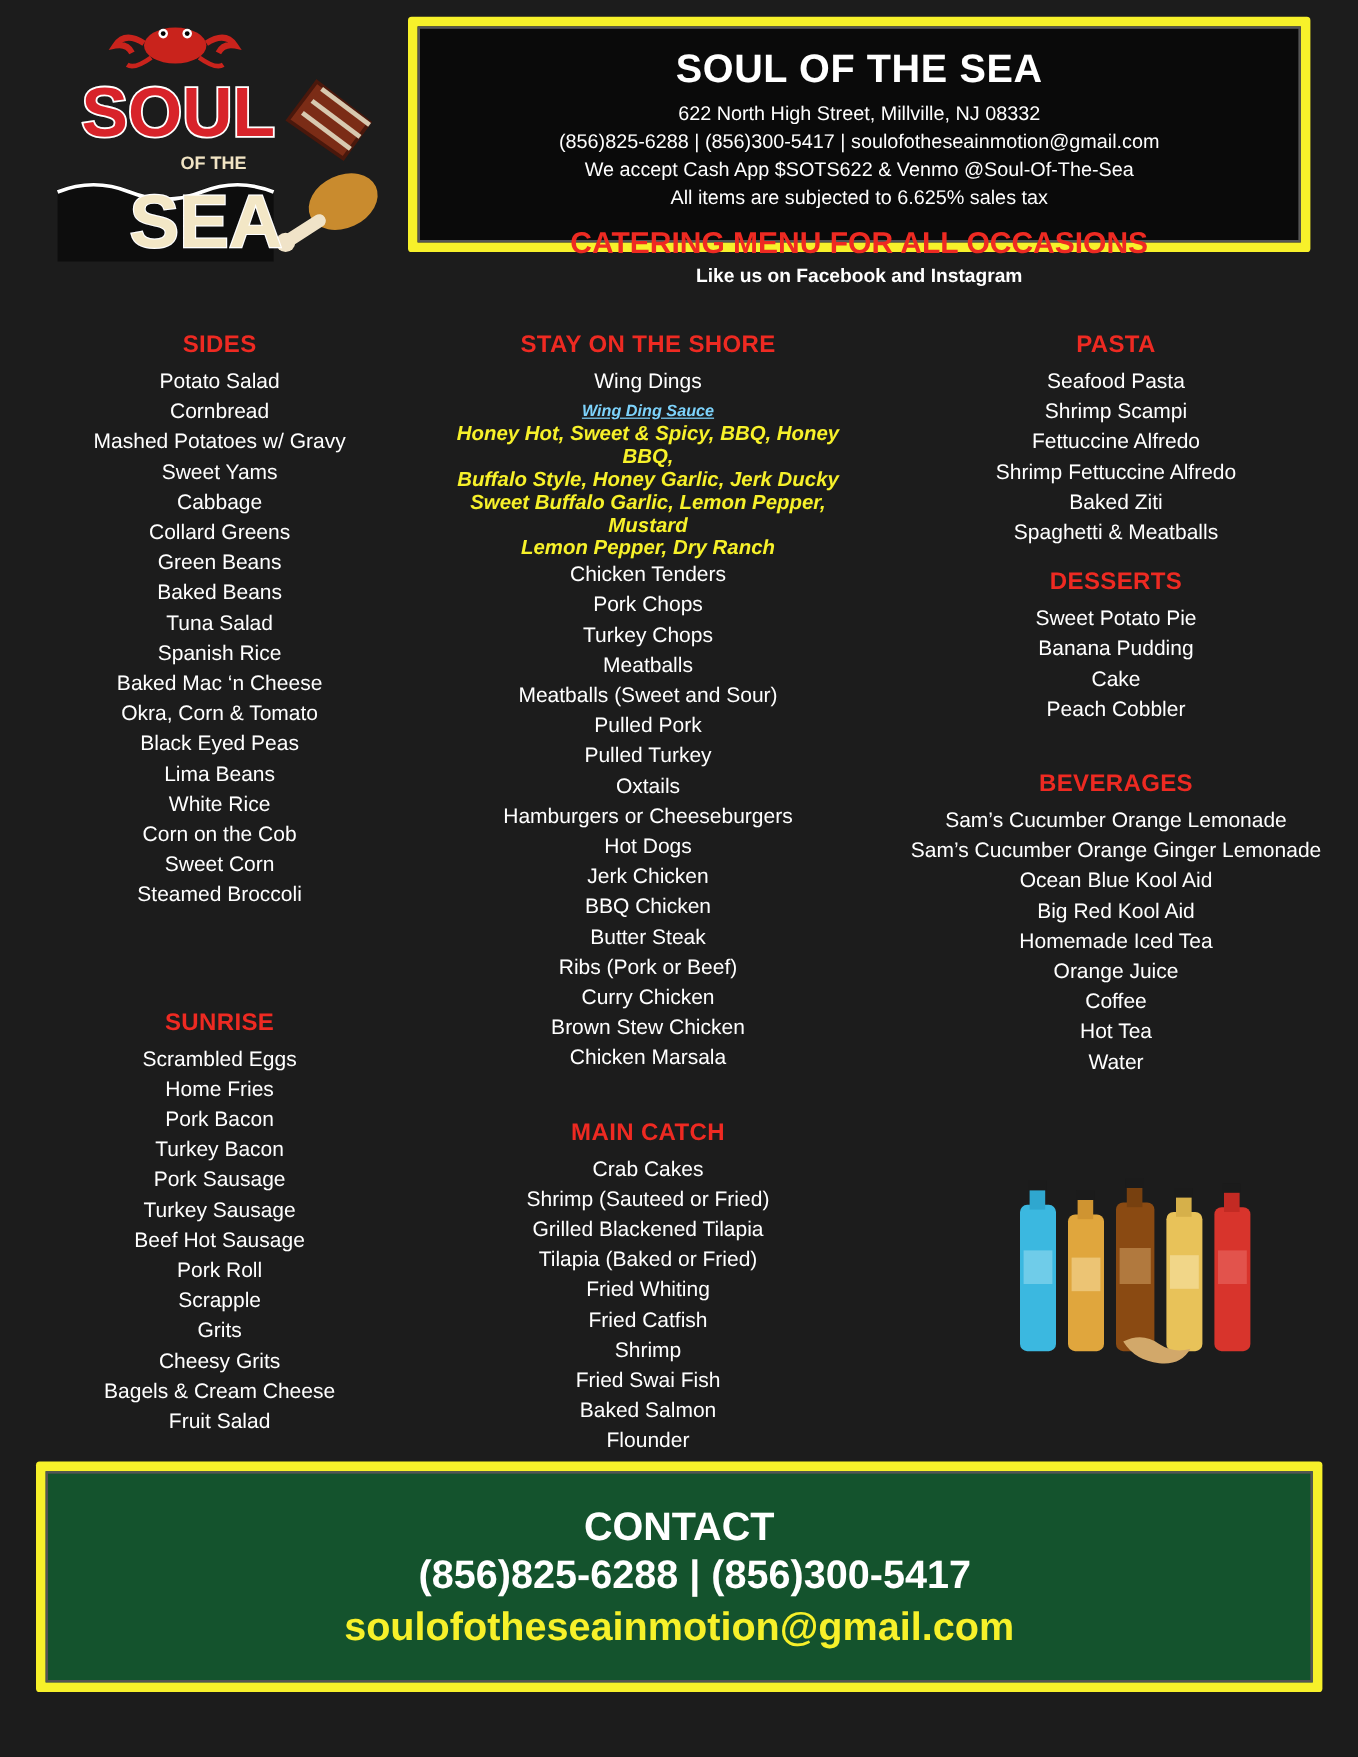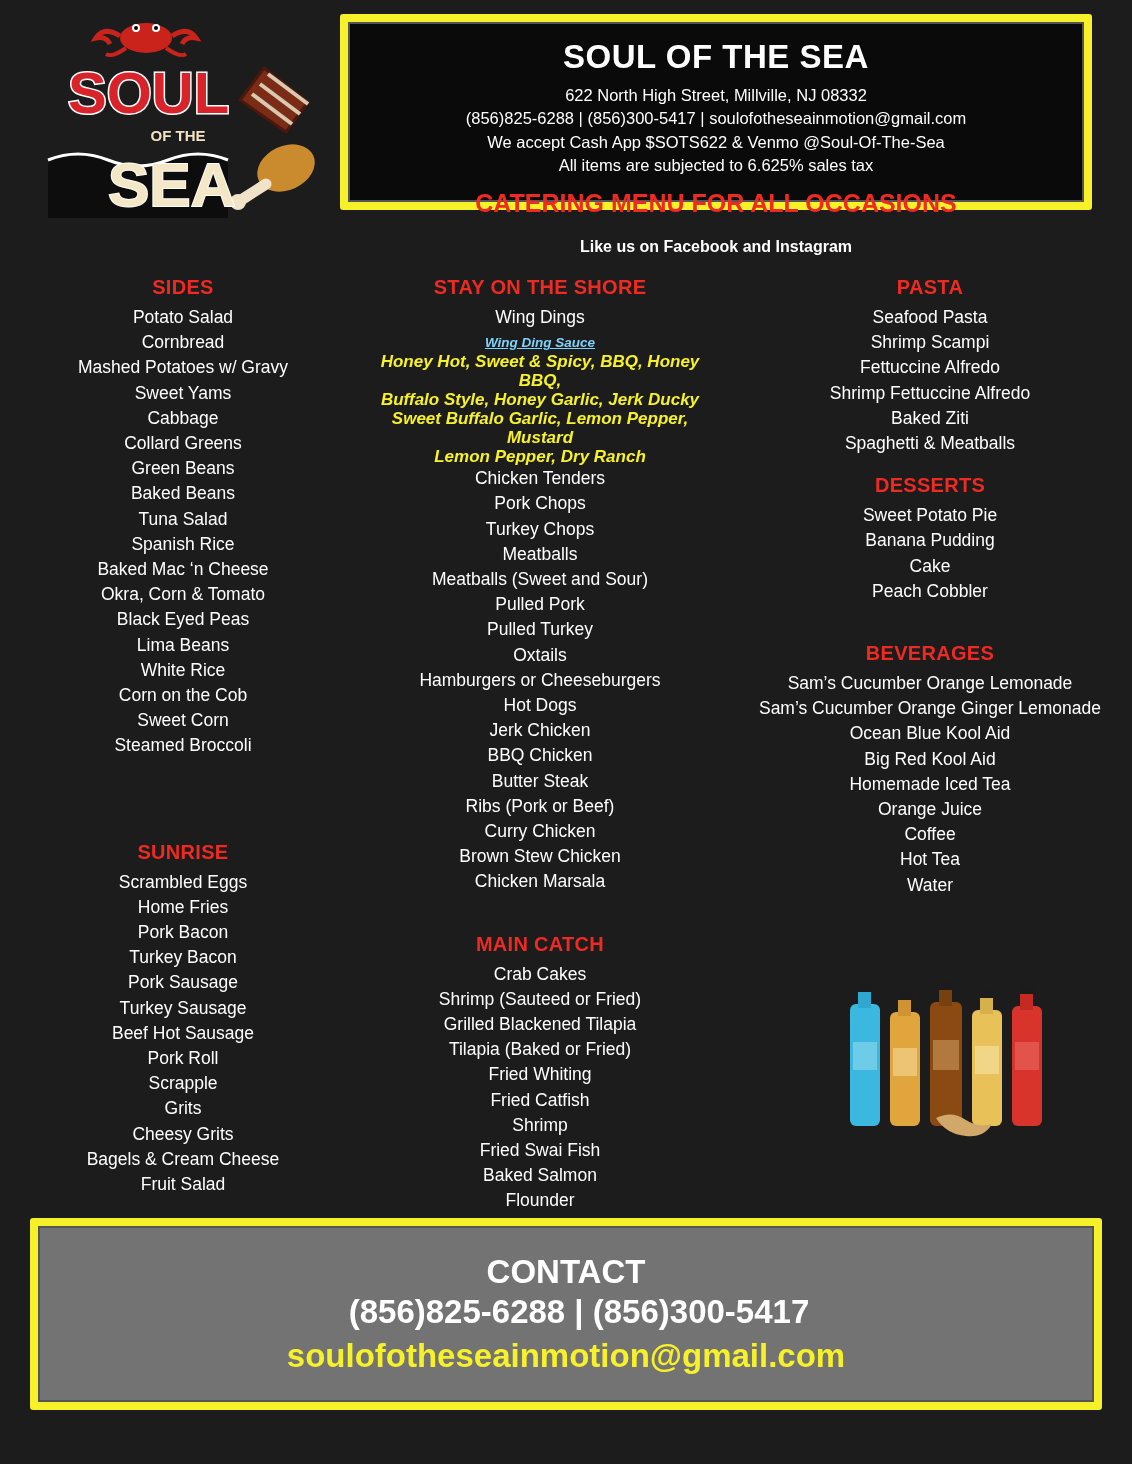--- a/index.html
+++ b/index.html
@@ -66,21 +66,21 @@
     font-size: 16.5px;
     font-weight: normal;
     line-height: 1.42;
     text-align: center;
   }
   .hdr-catering {
     color: #ee2a22;
     font-size: 25px;
     font-weight: bold;
     margin-top: 11px;
-    margin-bottom: 20px;
+    margin-bottom: 4px;
     text-align: center;
   }
   .hdr-social {
     font-size: 16px;
     font-weight: bold;
     text-align: center;
   }
 
   
   .col {
@@ -141,21 +141,21 @@
     width: 1072px;
     height: 192px;
     background: #f7f12a;
     border-radius: 3px;
     padding: 8px;
     box-sizing: border-box;
   }
   .contact-inner {
     width: 100%;
     height: 100%;
-    background: #737373;
+    background: #14532d;
     border: 2px solid #555;
     box-sizing: border-box;
     display: flex;
     flex-direction: column;
     align-items: center;
     justify-content: center;
   }
   .contact-title {
     font-size: 33px;
     font-weight: bold;

